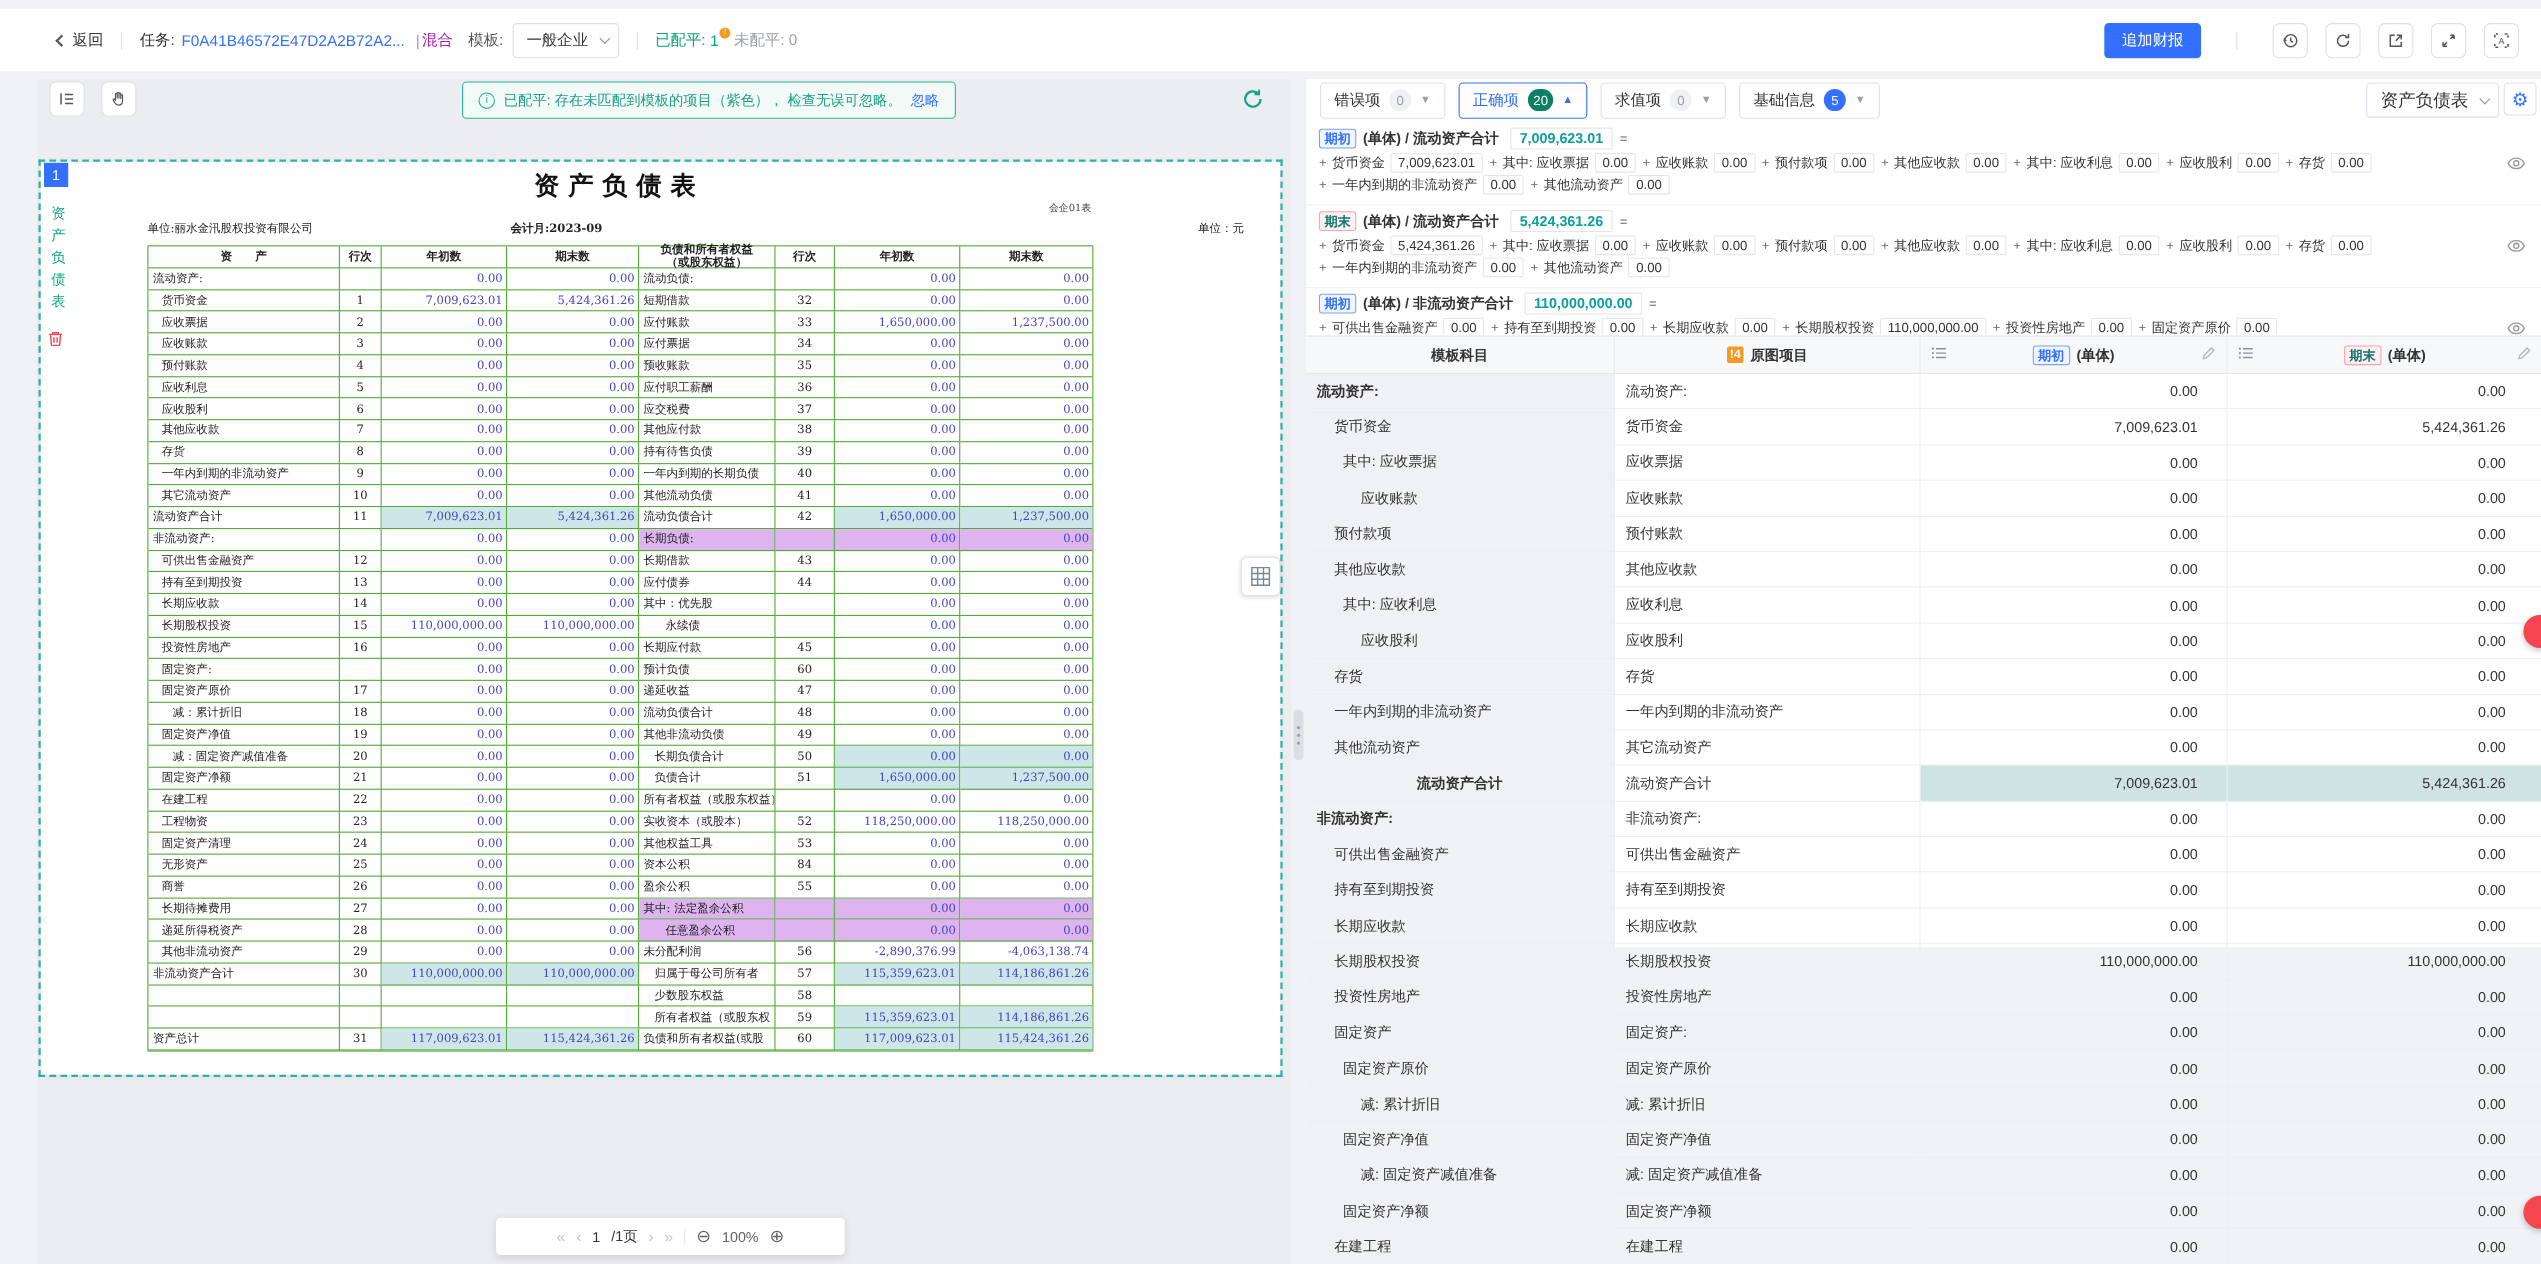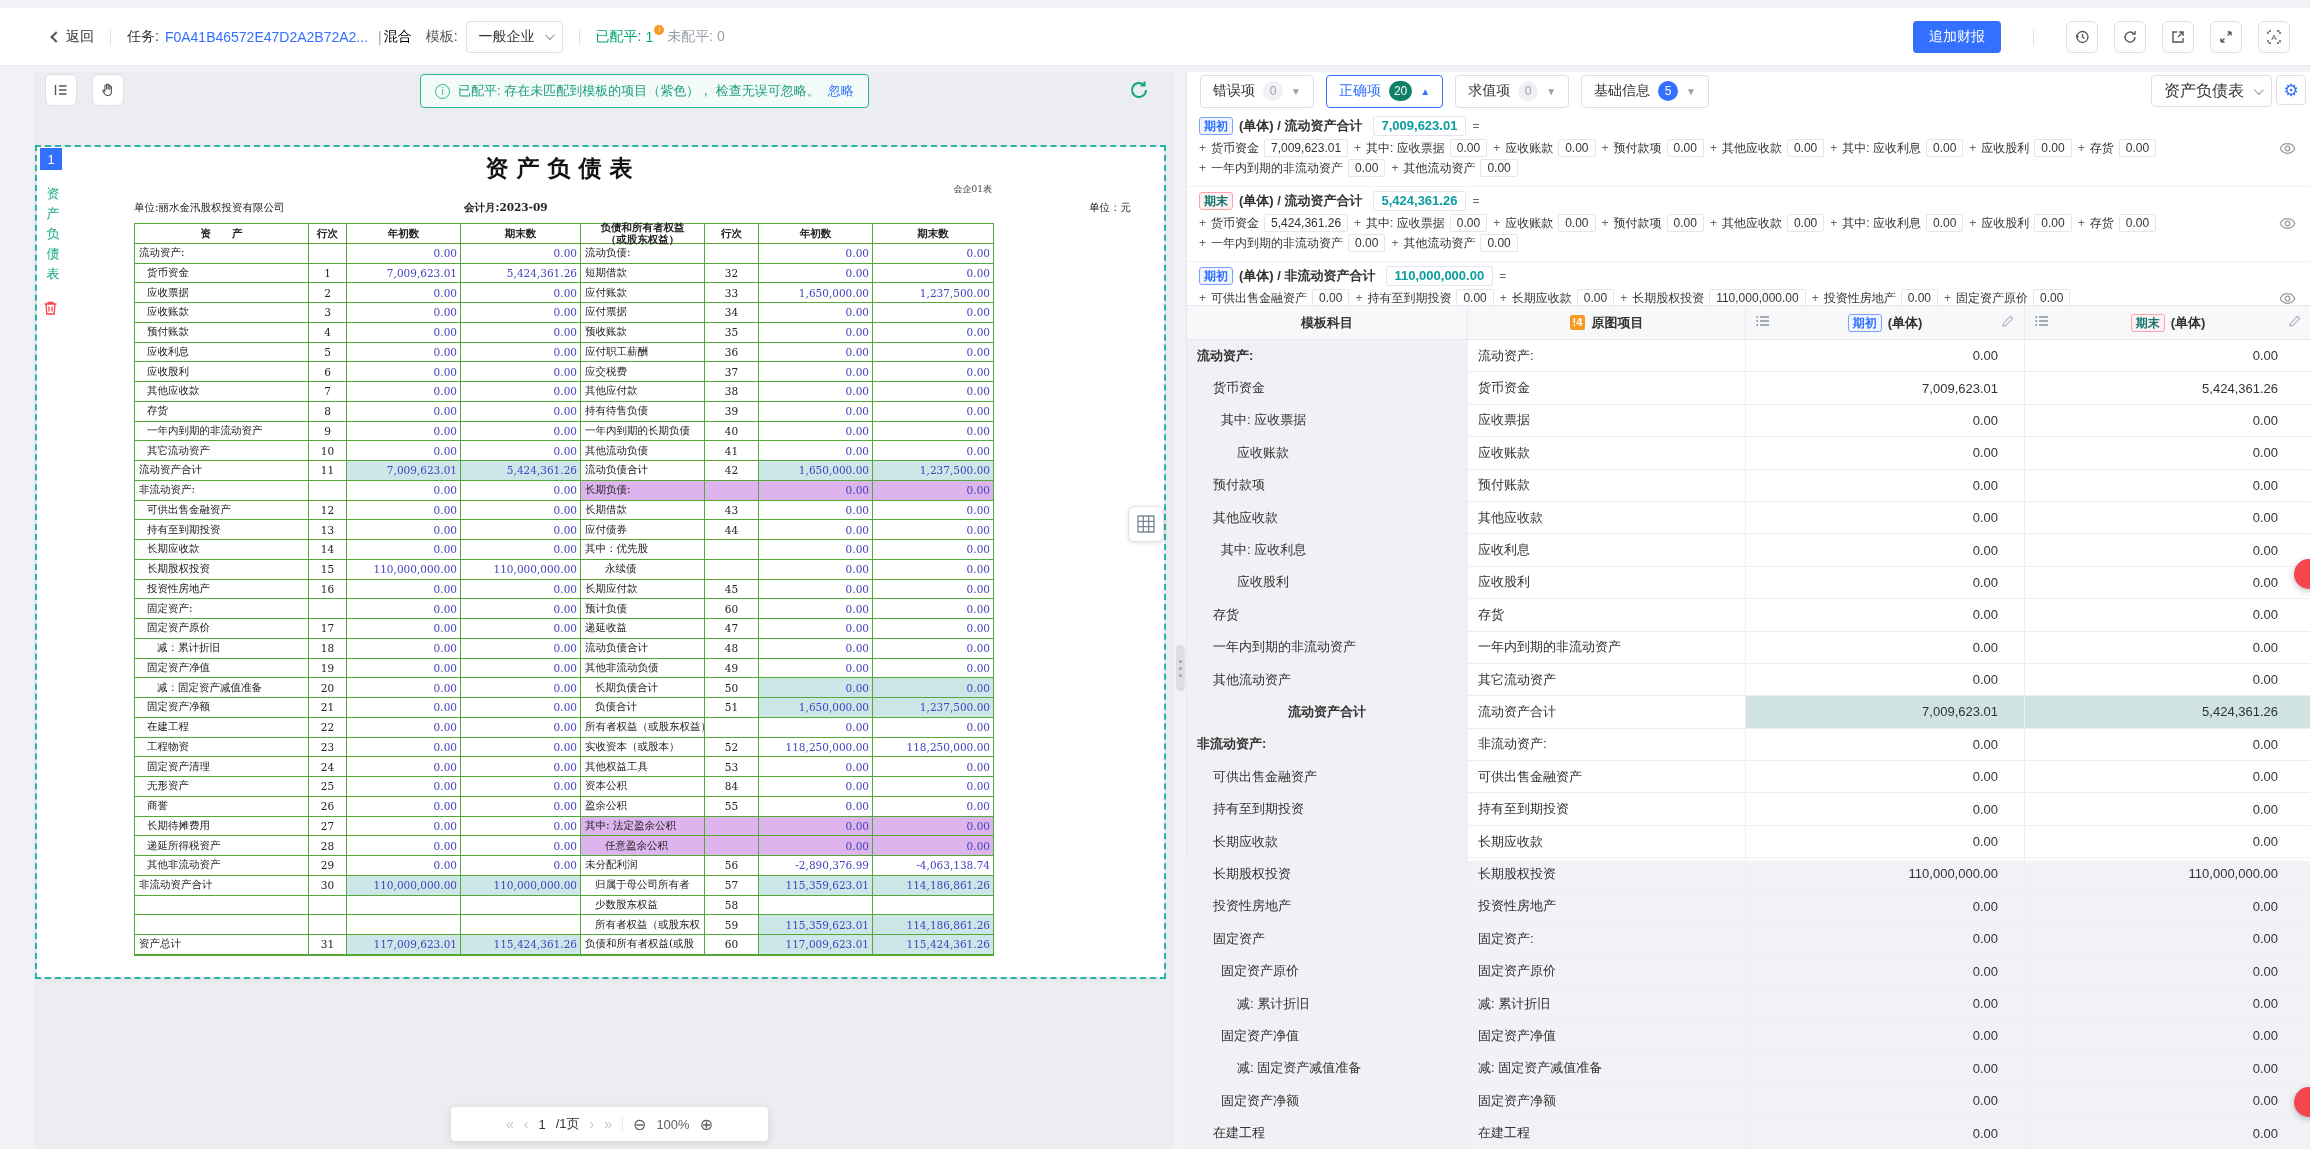--- a/index.html
+++ b/index.html
@@ -5,21 +5,21 @@
   * { margin:0; padding:0; box-sizing:border-box; }
   html,body { width:2310px; height:1149px; }
   body { position:relative; overflow:hidden; background:#f1f2f6; font-family:"Liberation Sans",sans-serif; color:#333; }
 
   
   #topbar { position:absolute; left:0; top:8px; width:2310px; height:58px; background:#fff; border-bottom:1px solid #e8e9ee; display:flex; align-items:center; padding:0 20px 0 52px; font-size:14px; }
   .tb-sep { width:1px; height:16px; background:#e0e2e8; margin:0 16px; }
   .back { display:flex; align-items:center; gap:6px; color:#333; cursor:pointer; }
   .chev-left { width:8px; height:8px; border-left:2px solid #555; border-bottom:2px solid #555; transform:rotate(45deg); }
   .task-link { color:#3370ff; margin-left:6px; }
-  .mode { color:#000000; margin-left:10px; }
+  .mode { color:#a21caf; margin-left:10px; }
   .pipe { color:#9aa0ab; margin-left:10px; }
   .tpl-label { color:#555; margin-left:14px; margin-right:8px; }
   .select-box { height:32px; border:1px solid #dcdfe6; border-radius:4px; background:#fff; display:inline-flex; align-items:center; gap:10px; padding:0 10px 0 12px; color:#333; cursor:pointer; }
   .chev-down { width:7px; height:7px; border-right:1.6px solid #8a909c; border-bottom:1.6px solid #8a909c; transform:rotate(45deg) translateY(-2px); }
   .balanced { color:#00a870; margin-right:4px; }
   .bal-num { color:#00a870; position:relative; margin-right:14px; }
   .bal-dot { position:absolute; top:-4px; right:-11px; width:10px; height:10px; border-radius:50%; background:#f59a23; color:#fff; font-size:7px; line-height:10px; text-align:center; }
   .unbalanced { color:#9aa0ab; }
   .tb-right { margin-left:auto; display:flex; align-items:center; gap:16px; }
   .btn-primary { height:32px; background:#3370ff; color:#fff; border:none; border-radius:4px; padding:0 16px; font-size:14px; cursor:pointer; }

